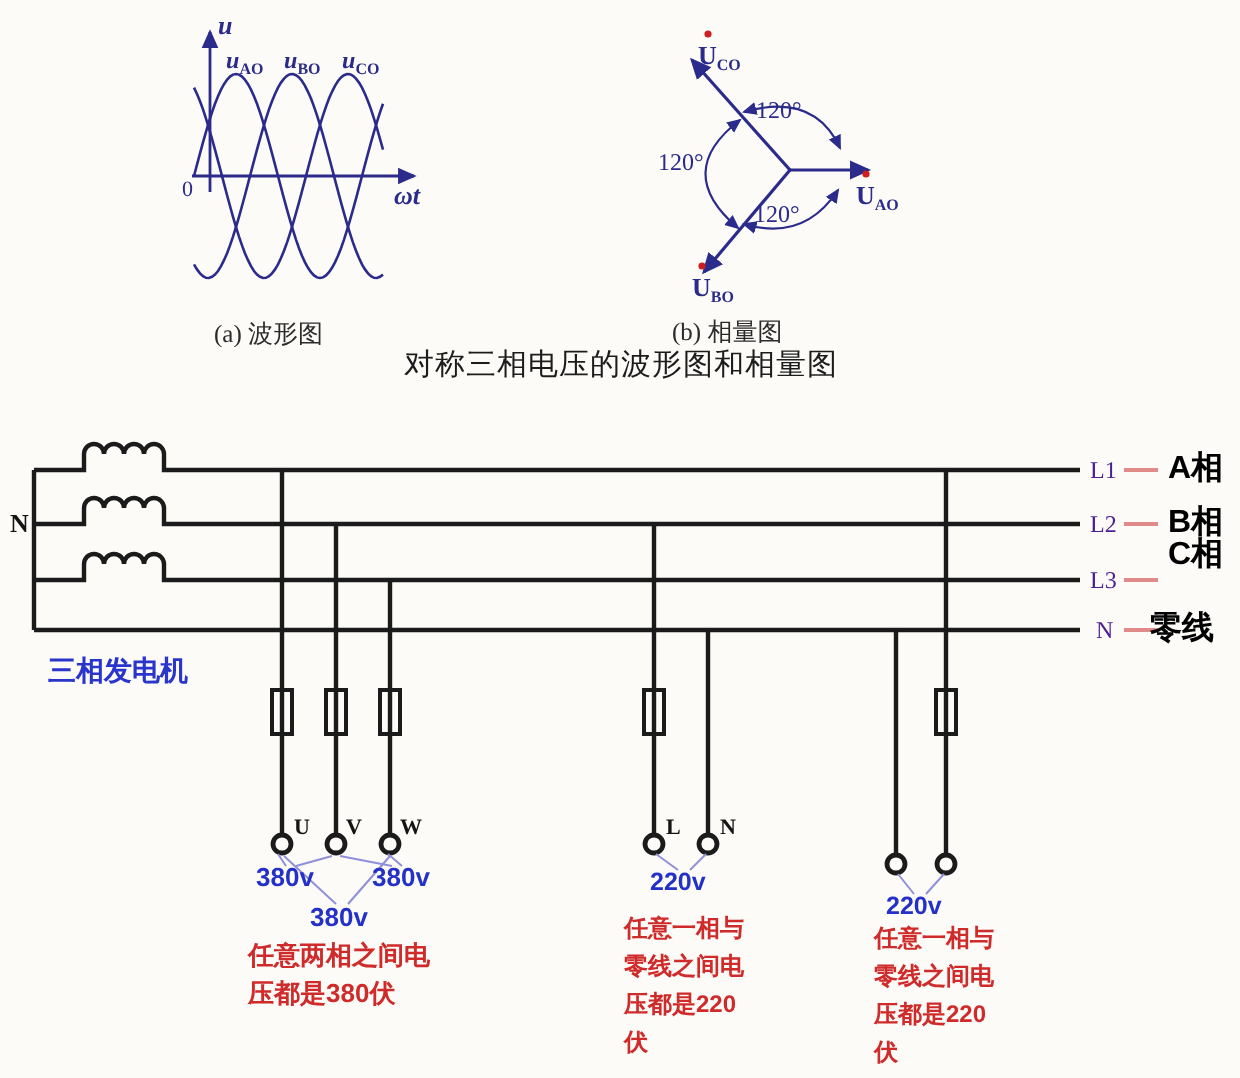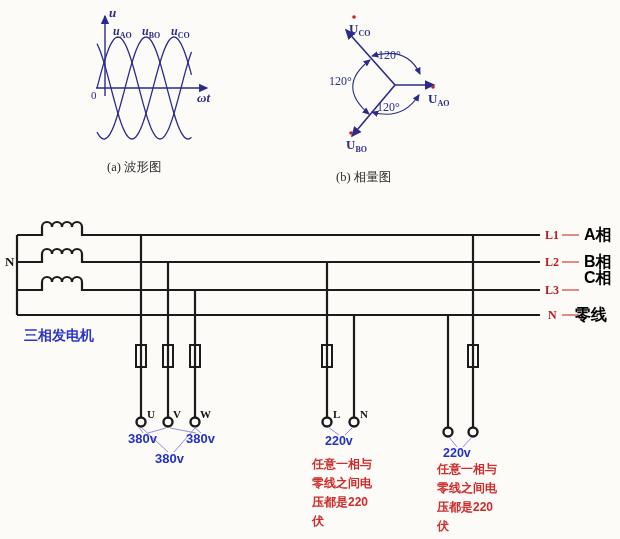--- a/index.html
+++ b/index.html
@@ -9,21 +9,21 @@
   .lbl{position:absolute;white-space:nowrap;line-height:1;}
   .serif{font-family:"Liberation Serif",serif;}
   .navy{color:#2b2b8c;}
   .it{font-style:italic;}
   .b{font-weight:bold;}
   .sub{font-size:8px;vertical-align:-3px;font-weight:bold;letter-spacing:0;text-align:right;}
   .axis{font-size:13px;}
   .angle{font-size:12px;}
   .cap{font-size:12.5px;color:#2b2b2b;font-family:"Liberation Serif",serif;}
   .title{font-size:15px;color:#1c1c1c;font-family:"Liberation Serif",serif;letter-spacing:.5px;}
-  .lineid{font-size:12px;font-weight:bold;color:#b91c1c;font-family:"Liberation Serif",serif;}
+  .lineid{font-size:12px;font-weight:normal;color:#4c1d95;font-family:"Liberation Serif",serif;}
   .phase{font-size:16px;font-weight:bold;color:#000000;}
   .term{font-size:11px;font-weight:bold;color:#141414;font-family:"Liberation Serif",serif;}
   .vblue{color:#2431c8;font-weight:bold;}
   .v380{font-size:13px;text-align:center;}
   .v220{font-size:12.5px;}
   .genlbl{font-size:14px;font-weight:bold;color:#2a35cc;}
   .note{position:absolute;color:#cf2b2b;font-weight:bold;}
   .note span{display:block;}
   .note-left{font-size:13px;line-height:19px;}
   .note-sm{font-size:12px;line-height:19px;}
@@ -136,21 +136,22 @@
 
   <span class="lbl serif navy" style="left:349px;top:20px"><span class="b" style="font-size:13px">U</span><span class="sub">CO</span></span>
   <span class="lbl serif navy" style="left:428px;top:90px"><span class="b" style="font-size:13px">U</span><span class="sub">AO</span></span>
   <span class="lbl serif navy" style="left:346px;top:136px"><span class="b" style="font-size:13px">U</span><span class="sub">BO</span></span>
 
   <span class="lbl serif navy angle" style="left:378px;top:49px">120°</span>
   <span class="lbl serif navy angle" style="left:329px;top:75px">120°</span>
   <span class="lbl serif navy angle" style="left:377px;top:101px">120°</span>
 
   <span class="lbl cap" style="left:107px;top:161px">(a)  波形图</span>
-  <span class="lbl cap" style="left:336px;top:171px">(b)  相量图</span>
+  <span class="lbl cap" style="left:336px;top:160px">(b)  相量图</span>
+  <span class="lbl title" style="left:202px;top:176px">对称三相电压的波形图和相量图</span>
 
   <span class="lbl serif b" style="left:5px;top:255px;font-size:13px;color:#141414">N</span>
   <span class="lbl genlbl" style="left:24px;top:328px">三相发电机</span>
 
   <span class="lbl lineid" style="left:545px;top:229px">L1</span>
   <span class="lbl lineid" style="left:545px;top:256px">L2</span>
   <span class="lbl lineid" style="left:545px;top:284px">L3</span>
   <span class="lbl lineid" style="left:548px;top:309px">N</span>
 
   <span class="lbl phase" style="left:584px;top:227px">A相</span>
@@ -163,20 +164,24 @@
   <span class="lbl term" style="left:200px;top:409px">W</span>
   <span class="lbl term" style="left:333px;top:409px">L</span>
   <span class="lbl term" style="left:360px;top:409px">N</span>
 
   <span class="lbl vblue v380" style="left:128px;top:432px">380v</span>
   <span class="lbl vblue v380" style="left:186px;top:432px">380v</span>
   <span class="lbl vblue v380" style="left:155px;top:452px">380v</span>
   <span class="lbl vblue v220" style="left:325px;top:435px">220v</span>
   <span class="lbl vblue v220" style="left:443px;top:447px">220v</span>
 
+  <div class="note note-left" style="left:124px;top:468px">
+    <span>任意两相之间电</span>
+    <span>压都是380伏</span>
+  </div>
   <div class="note note-sm" style="left:312px;top:455px">
     <span>任意一相与</span>
     <span>零线之间电</span>
     <span>压都是220</span>
     <span>伏</span>
   </div>
   <div class="note note-sm" style="left:437px;top:460px">
     <span>任意一相与</span>
     <span>零线之间电</span>
     <span>压都是220</span>

